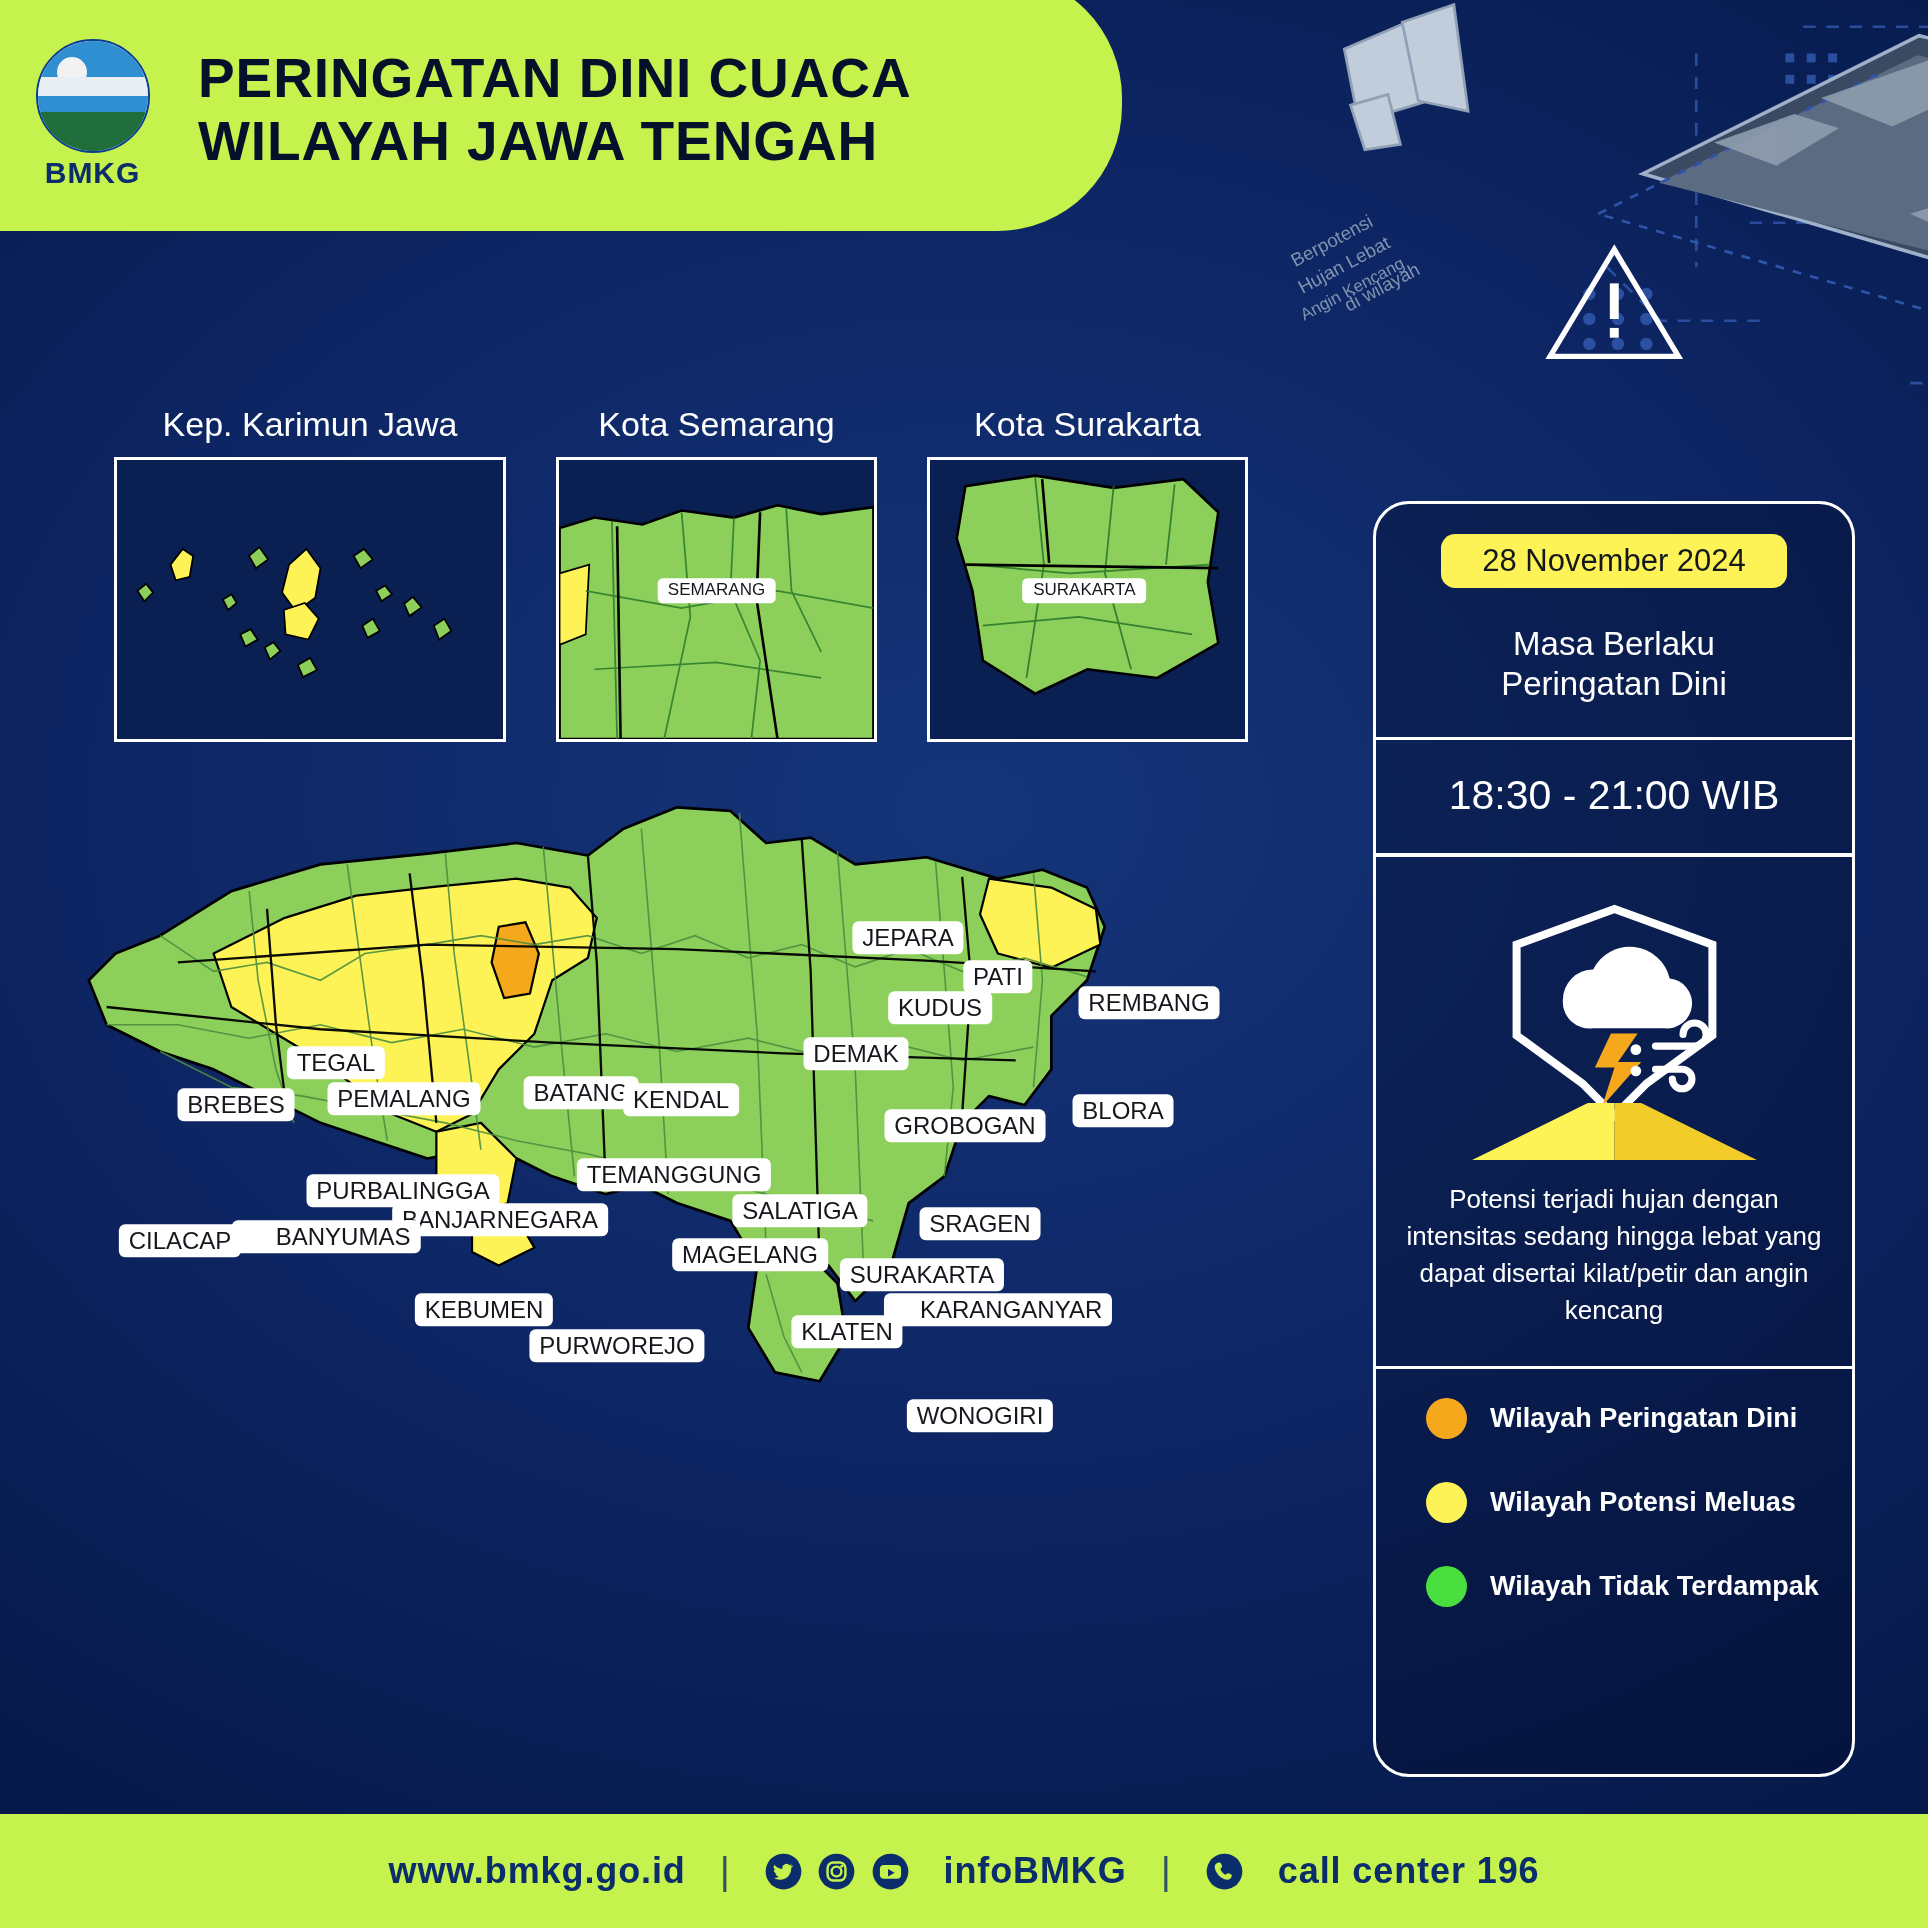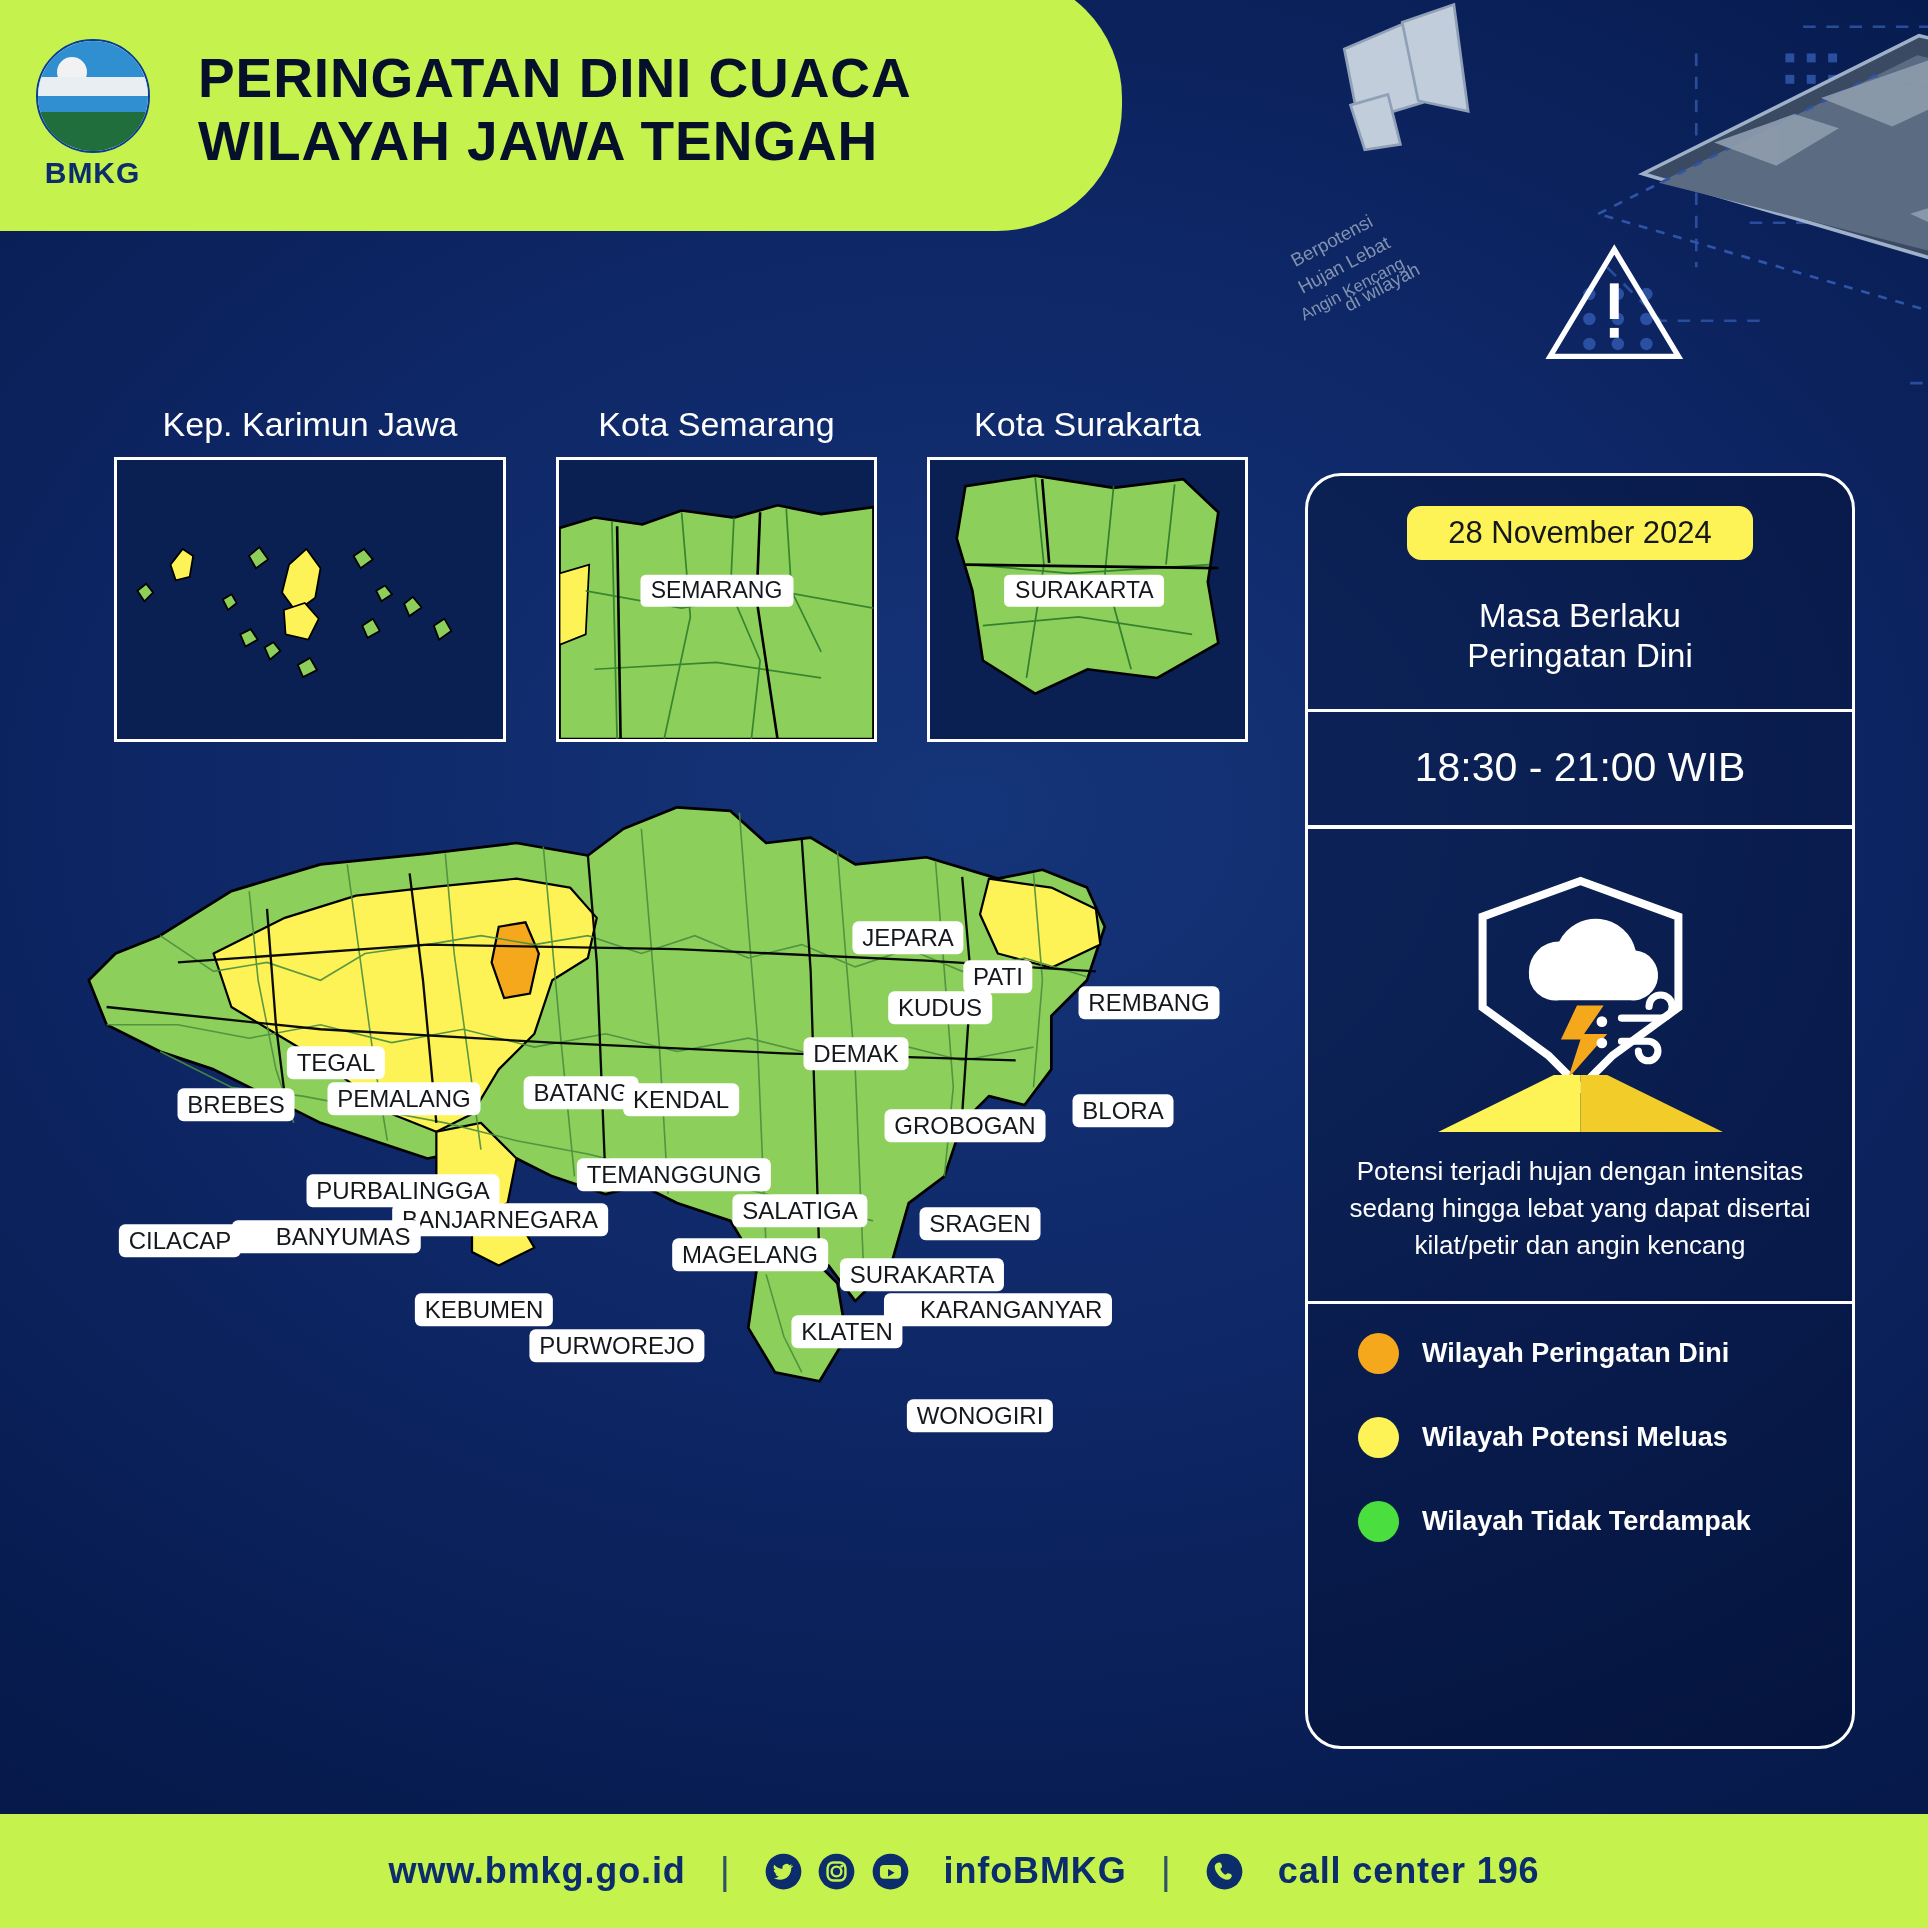--- a/index.html
+++ b/index.html
@@ -52,39 +52,39 @@
   .inset-frame {
     border: 3.6px solid #ffffff; background: #0a1f52;
     position: relative; overflow: hidden;
   }
   .inset-karimun .inset-frame { width: 392px; height: 285px; }
   .inset-semarang .inset-frame { width: 321px; height: 285px; }
   .inset-surakarta .inset-frame { width: 321px; height: 285px; }
   .place-label {
     position: absolute;
     background: #ffffff; color: #14171c;
-    font-size: 23px; padding: 2.7px 10.7px; border-radius: 5.3px;
+    font-size: 17px; padding: 2.7px 10.7px; border-radius: 5.3px;
     white-space: nowrap; transform: translate(-50%, -50%);
   }
 
   
   .main-map { position: absolute; left: 53px; top: 802px; width: 1248px; height: 713px; z-index: 3; }
   .map-label {
     position: absolute;
     background: #ffffff; color: #14171c;
     font-size: 24px; font-weight: 500;
     padding: 2.7px 9.8px; border-radius: 6.2px;
     white-space: nowrap; transform: translate(-50%, -50%);
     z-index: 6;
   }
 
   
   .panel {
-    position: absolute; right: 73px; top: 473px;
-    width: 550px; height: 1276px;
+    position: absolute; right: 73px; top: 501px;
+    width: 482px; height: 1276px;
     border: 3.6px solid #ffffff; border-radius: 36px;
     background: rgba(3,12,38,0.35);
     z-index: 4; overflow: hidden;
     display: flex; flex-direction: column;
   }
   .date-pill {
     align-self: center; margin-top: 30px;
     background: #fdf356; color: #14171c;
     font-size: 31px; padding: 9px 41px; border-radius: 14.3px;
   }

